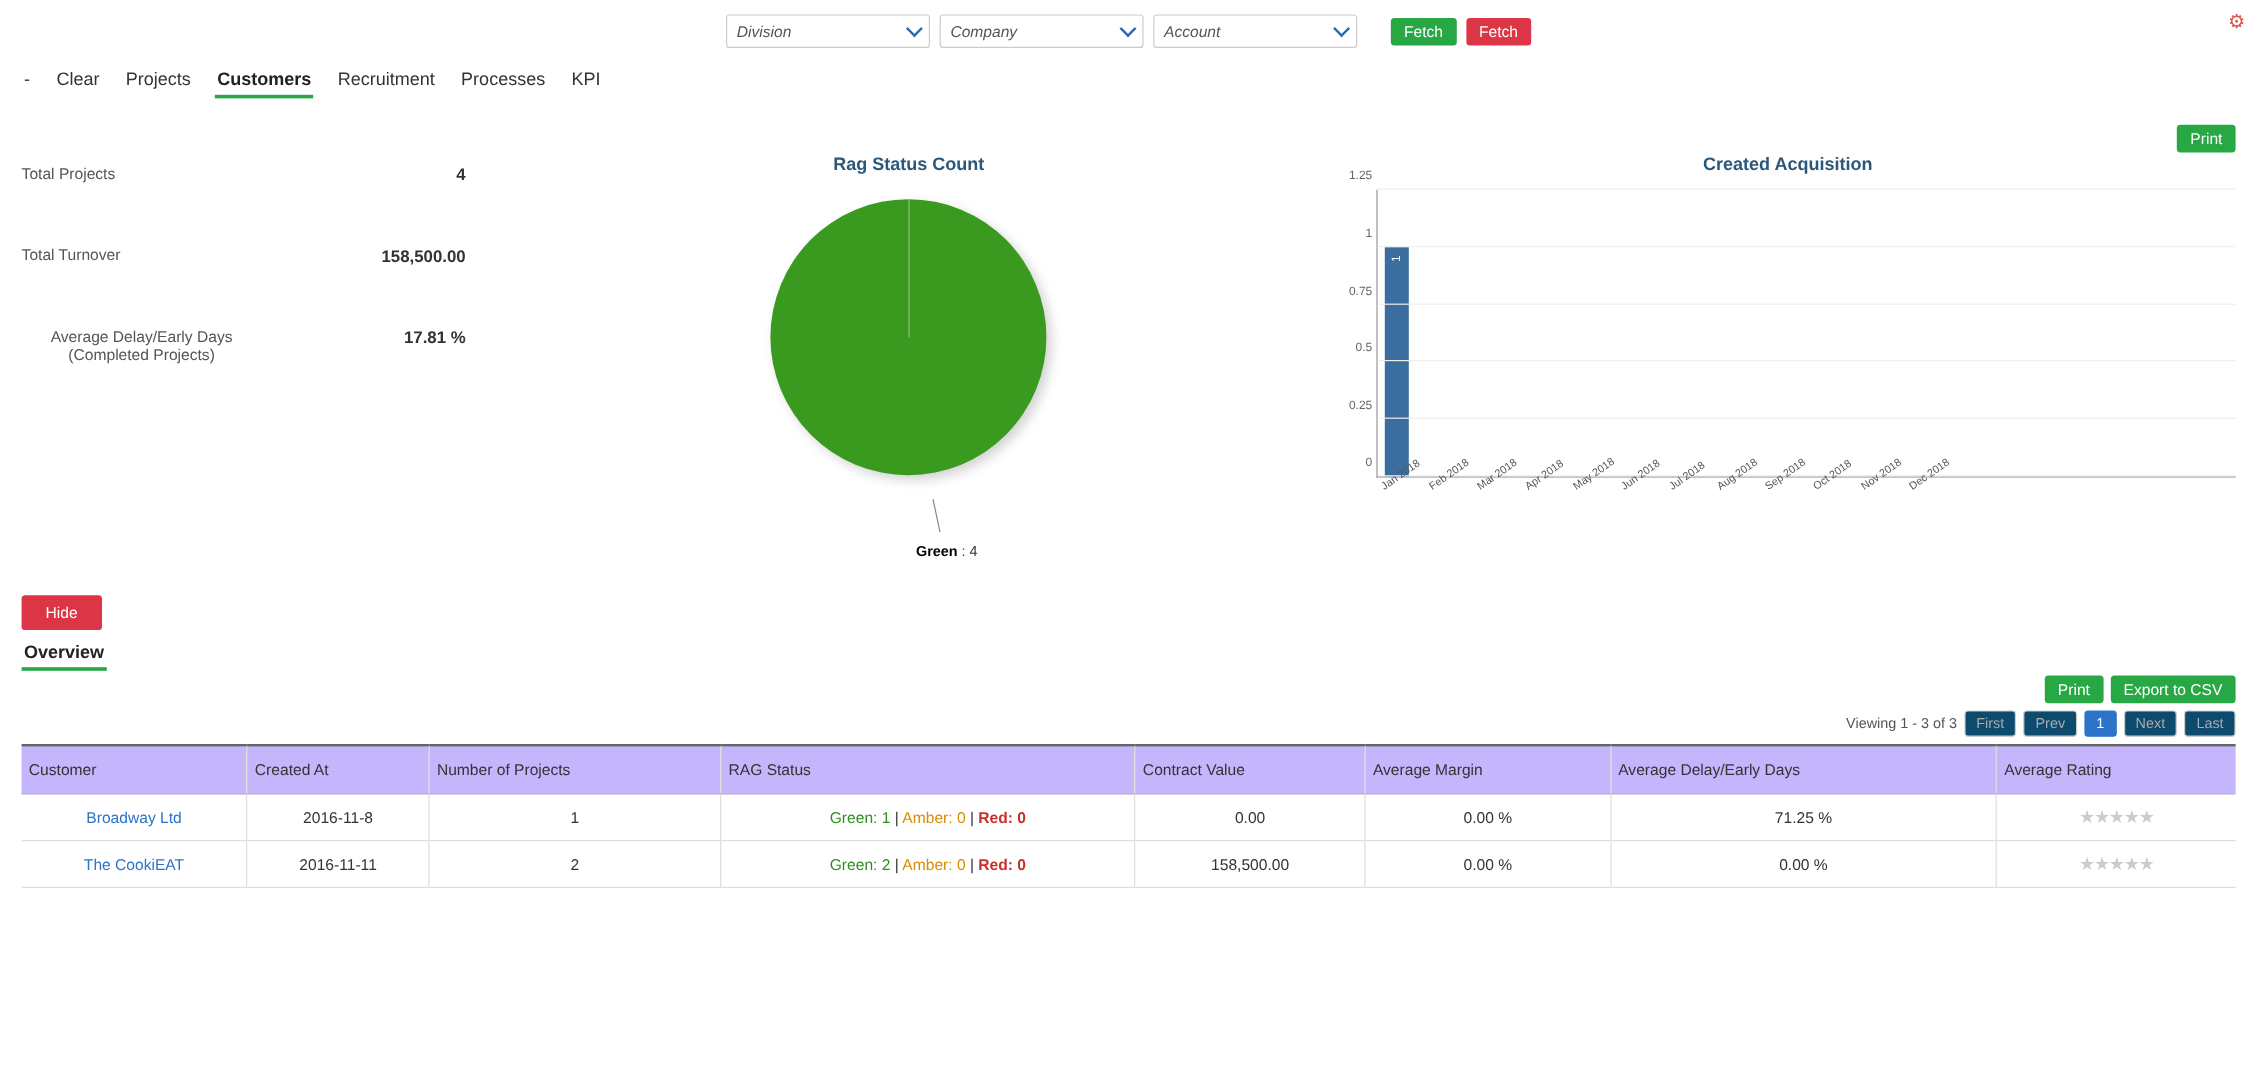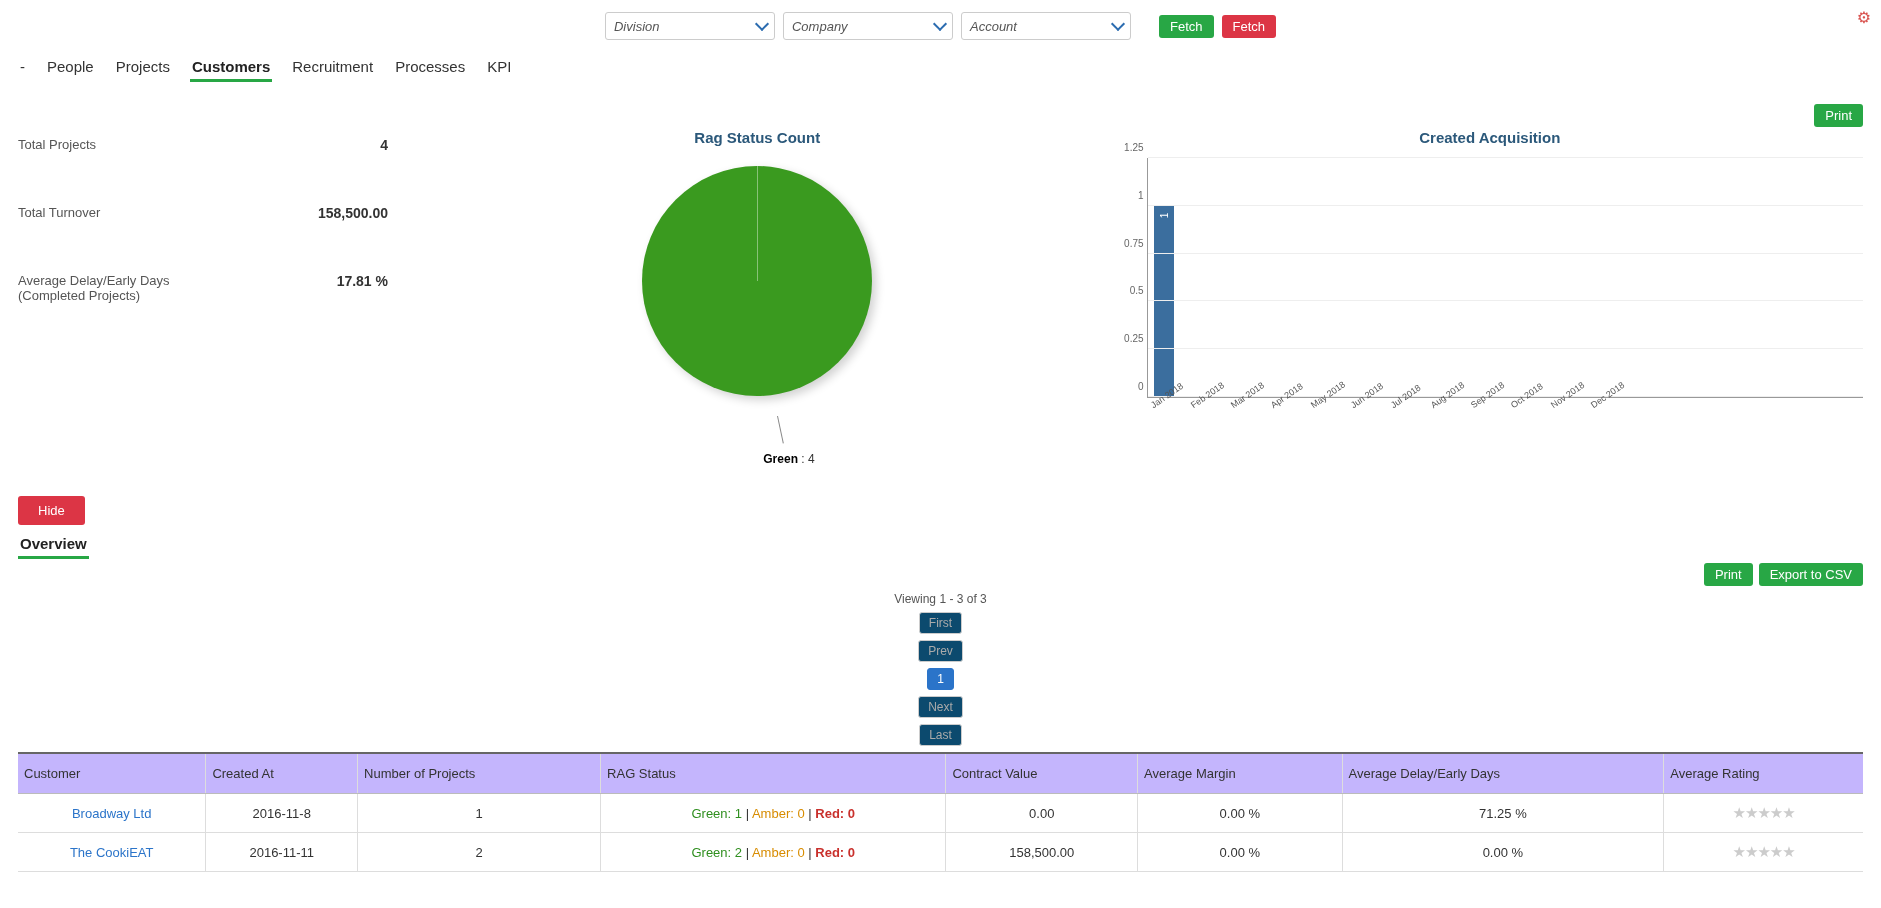--- a/index.html
+++ b/index.html
@@ -16,21 +16,21 @@
 
 .tabs { display: flex; gap: 18px; border-bottom: 0; padding: 0 4px 6px 4px; }
 .tab { font-size: 15px; color: #333; padding: 4px 2px; cursor: pointer; }
 .tab.active { font-weight: bold; color:#222; border-bottom: 3px solid #28a745; }
 
 .print-row { display:flex; justify-content: flex-end; padding: 16px 4px 2px 0; }
 
 .dashboard { display:flex; gap: 20px; padding: 0 4px; }
 .stats { flex: 0 0 380px; padding-top: 8px; display:flex; flex-direction:column; gap: 52px; }
 .stat-row { display:flex; justify-content: space-between; align-items: flex-start; }
-.stat-label { color: #555; font-size: 13px; max-width: 200px; }
+.stat-label { color: #555; font-size: 13px; max-width: 200px; text-align: center; }
 .stat-value { font-weight: bold; font-size: 14px; color: #333; text-align:right; padding-right: 10px;}
 
 .chart-panel { flex: 1; text-align:center; }
 .chart-title { color: #2b587a; font-weight: 600; font-size: 15px; margin-bottom: 6px; }
 
 
 .pie-wrap { position:relative; width: 300px; height: 300px; margin: 0 auto; }
 .pie { width: 230px; height: 230px; border-radius: 50%; background: #3a9a1f; margin: 20px auto 0; position:relative; box-shadow: 4px 4px 10px rgba(0,0,0,0.18); }
 .pie::before{ content:""; position:absolute; left:50%; top:0; width:1px; height:50%; background:#fff; opacity:.4;}
 .pie-leader { position:absolute; left:50%; bottom:22px; width:1px; height:28px; background:#888; transform: translateX(20px) rotate(-12deg); transform-origin: top;}
@@ -45,21 +45,21 @@
 .y-tick { position:absolute; left:-28px; font-size:10px; color:#666; transform: translateY(-50%); text-align:right; width:24px;}
 .bar-col { position:absolute; bottom:0; width:20px; background:#3b6e9e; }
 .bar-val { position:absolute; top:4px; left:50%; transform: translateX(-50%) rotate(-90deg); color:#fff; font-size:10px;}
 .x-ticks { display:flex; padding-top:4px; }
 .x-tick { font-size:9px; color:#555; transform: rotate(-35deg); transform-origin: left top; width: 38px; white-space:nowrap; text-align:left; margin-left: 2px; }
 
 
 .hide-btn-row { padding: 30px 4px 6px; }
 .subtabs { display:flex; gap: 18px; padding: 0 4px 4px; }
 .table-toolbar { display:flex; justify-content:flex-end; align-items:center; gap:6px; padding: 0 4px 4px;}
-.pager-row { display:flex; justify-content:flex-end; align-items:center; gap:6px; padding: 2px 4px 6px; font-size:12px; color:#555;flex-direction:column;}
+.pager-row { display:flex; justify-content:flex-end; align-items:center; gap:6px; padding: 2px 4px 6px; font-size:12px; color:#555;}
 .page-btn { border:1px solid #ccc; background:#0c4a6e; color:#aaa; border-radius:3px; padding:3px 9px; font-size:12px; cursor:pointer;}
 .page-btn.active{ background:#2b74c9; color:#fff; border-color:#2b74c9;}
 
 table.data { width: calc(100% - 8px); margin: 0 4px; border-collapse: collapse; }
 table.data th { border-top:2px solid #666; border-bottom:1px solid #bbb; padding:12px 6px; font-weight:normal; color:#333; font-size:13px; text-align:left; background:#c4b5fd;}
 table.data th:first-child{ border-left:none;}
 table.data td { border-bottom:1px solid #ddd; padding:10px 6px; text-align:center; font-size:13px;}
 table.data th + th, table.data td + td { border-left:1px solid #ddd; }
 .link { color:#2b74c9; cursor:pointer; }
 .rag-green{ color:#2f8f1f; } .rag-amber{ color:#d88c00; } .rag-red{ color:#c9302c; font-weight:bold; }
@@ -79,21 +79,21 @@
       <div class="filter-select">Account</div>
     </span>
   <span style="width:12px"></span>
   <button class="btn btn-green">Fetch</button>
   <button class="btn btn-red">Fetch</button>
   <span class="gear">⚙</span>
 </div>
 
 <div class="tabs" id="tabs">
     <div class="tab">-</div>
-    <div class="tab">People</div>
+    <div class="tab">Clear</div>
     <div class="tab">Projects</div>
     <div class="tab active">Customers</div>
     <div class="tab">Recruitment</div>
     <div class="tab">Processes</div>
     <div class="tab">KPI</div>
   </div>
 
 <div class="print-row">
   <button class="btn btn-green">Print</button>
 </div>

